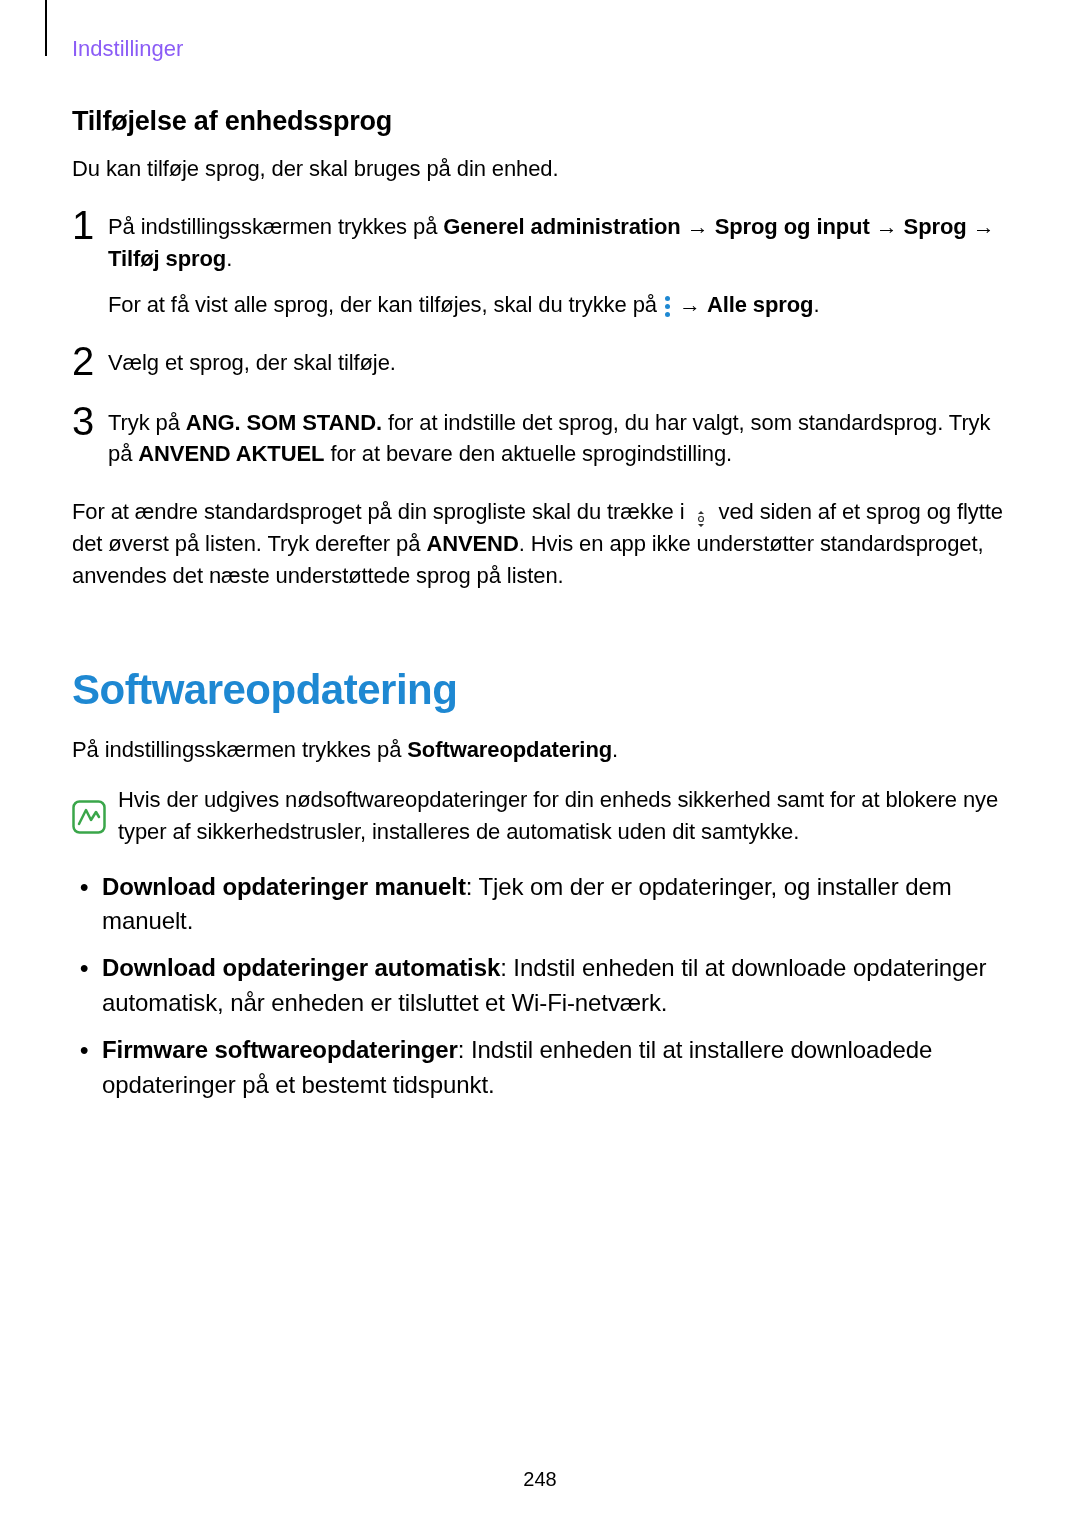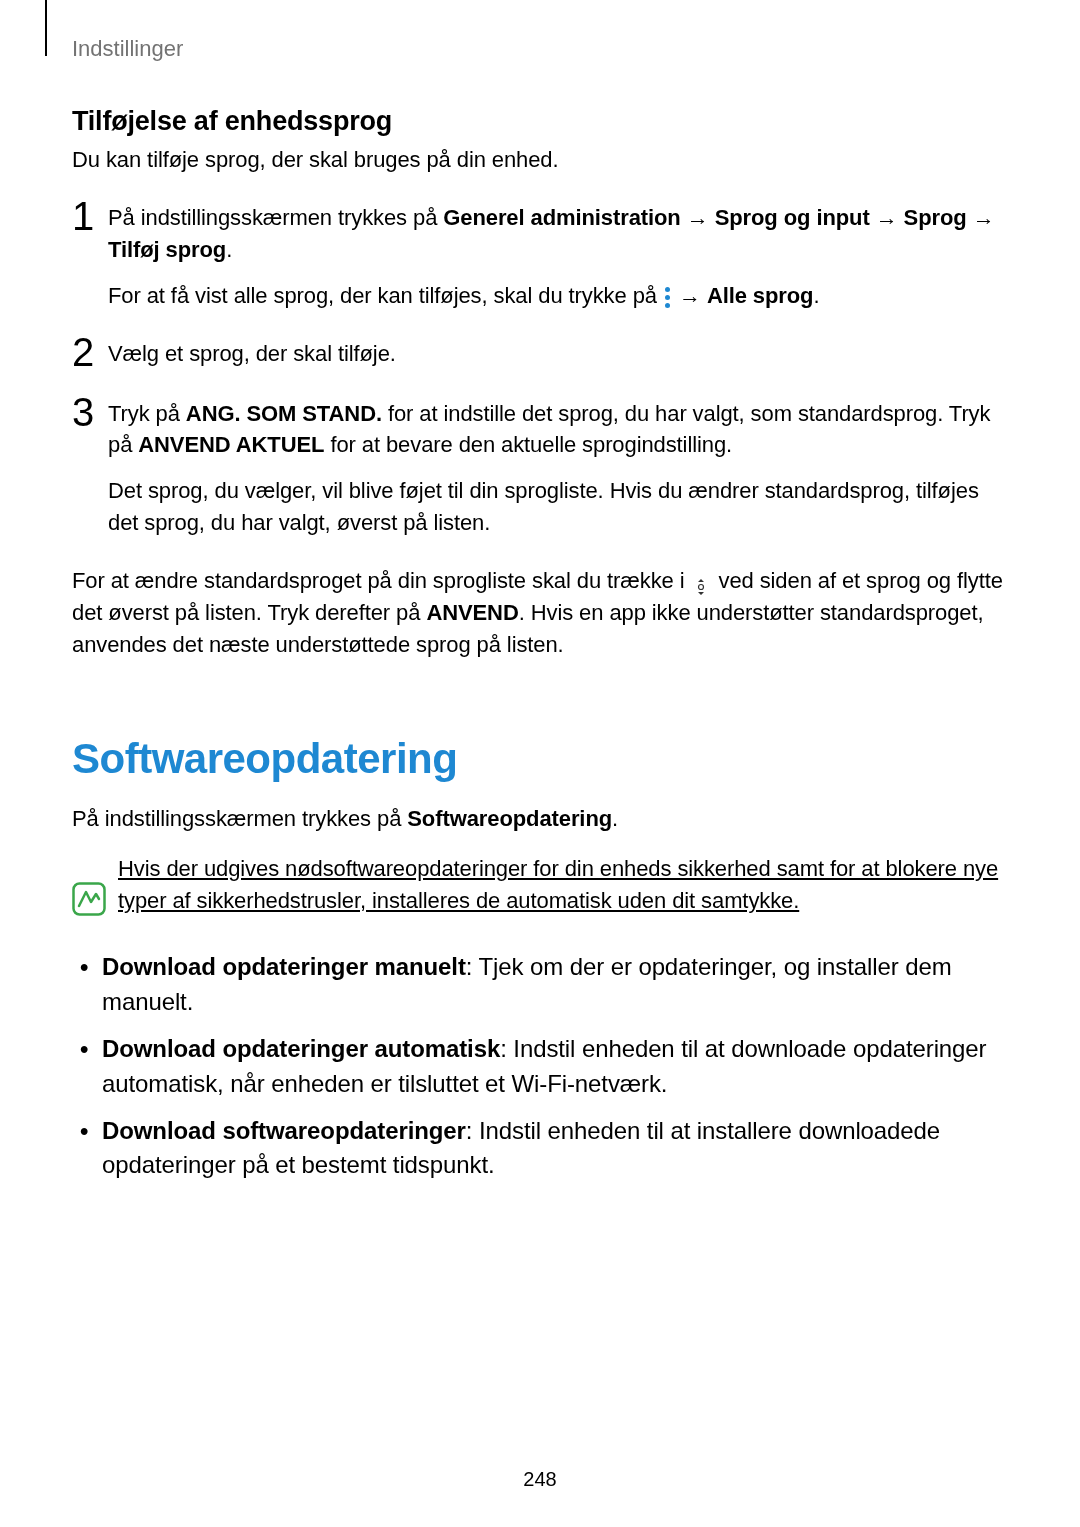--- a/index.html
+++ b/index.html
@@ -21,33 +21,33 @@
       height: 56px;
       left: 45px;
       top: 0;
       background: #000;
     }
     .header-text {
       position: absolute;
       top: 36px;
       left: 72px;
       font-size: 22px;
-      color: #737373;
+      color: #8b5cf6;
       font-weight: 400;
     }
     .content {
       position: absolute;
       top: 106px;
       left: 72px;
       right: 72px;
     }
     .section-heading {
       font-size: 27px;
       font-weight: 700;
-      margin-bottom: 7px;
+      margin-bottom: 16px;
       letter-spacing: -0.2px;
     }
     .body-text {
       font-size: 22px;
       line-height: 1.45;
       margin-bottom: 26px;
       letter-spacing: -0.1px;
     }
     .numbered-item {
       display: flex;
@@ -77,24 +77,23 @@
     .major-heading {
       font-size: 42px;
       font-weight: 700;
       color: #1e88d2;
       margin-top: 74px;
       margin-bottom: 20px;
       letter-spacing: -0.5px;
     }
     .note-block {
       display: flex;
-      align-items: flex-end;
-      margin-bottom: 34px;
+      align-items: center;
+      margin-bottom: 22px;
       margin-top: 18px;
-      text-decoration: underline;
     }
     .note-icon {
       width: 34px;
       height: 34px;
       flex-shrink: 0;
       margin-right: 12px;
       margin-top: 2px;
     }
     .note-text {
       flex: 1;
@@ -187,21 +186,20 @@
       <div>Vælg et sprog, der skal tilføje.</div>
     </div>
   </div>
 
   <div class="numbered-item">
     <div class="num">3</div>
     <div class="item-body">
       <div>
         <span>Tryk på </span><b>ANG. SOM STAND.</b><span> for at indstille det sprog, du har valgt, som standardsprog. Tryk på </span><b>ANVEND AKTUEL</b><span> for at bevare den aktuelle sprogindstilling.</span>
       </div>
-      <div>Det sprog, du vælger, vil blive føjet til din sprogliste. Hvis du ændrer standardsprog, tilføjes det sprog, du har valgt, øverst på listen.</div>
     </div>
   </div>
 
   <div class="body-text">
     <span>For at ændre standardsproget på din sprogliste skal du trække i </span><span class="drag-icon"><svg viewBox="0 0 18 18" width="18" height="18">
           <path d="M9 1 L6 4 L12 4 Z M9 17 L6 14 L12 14 Z" fill="#333"></path>
           <circle cx="9" cy="9" r="2.5" fill="none" stroke="#333" stroke-width="1.2"></circle>
         </svg></span><span> ved siden af et sprog og flytte det øverst på listen. Tryk derefter på </span><b>ANVEND</b><span>. Hvis en app ikke understøtter standardsproget, anvendes det næste understøttede sprog på listen.</span>
   </div>
 
@@ -217,18 +215,18 @@
         <rect x="1.5" y="1.5" width="31" height="31" rx="6" ry="6" fill="none" stroke="#3aa64a" stroke-width="2.5"></rect>
         <path d="M7 24 L14 10 L19 20 L24 12 L27 17" fill="none" stroke="#3aa64a" stroke-width="2.5" stroke-linecap="round" stroke-linejoin="round"></path>
       </svg>
     </div>
     <div class="note-text">Hvis der udgives nødsoftwareopdateringer for din enheds sikkerhed samt for at blokere nye typer af sikkerhedstrusler, installeres de automatisk uden dit samtykke.</div>
   </div>
 
   <ul class="bullet-list">
     <li><b>Download opdateringer manuelt</b><span>: Tjek om der er opdateringer, og installer dem manuelt.</span></li>
     <li><b>Download opdateringer automatisk</b><span>: Indstil enheden til at downloade opdateringer automatisk, når enheden er tilsluttet et Wi-Fi-netværk.</span></li>
-    <li><b>Download softwareopdateringer</b><span>: Indstil enheden til at installere downloadede opdateringer på et bestemt tidspunkt.</span></li>
+    <li><b>Firmware softwareopdateringer</b><span>: Indstil enheden til at installere downloadede opdateringer på et bestemt tidspunkt.</span></li>
   </ul>
 
 </div>
 
 <div class="page-number">248</div>
 
 </body></html>

